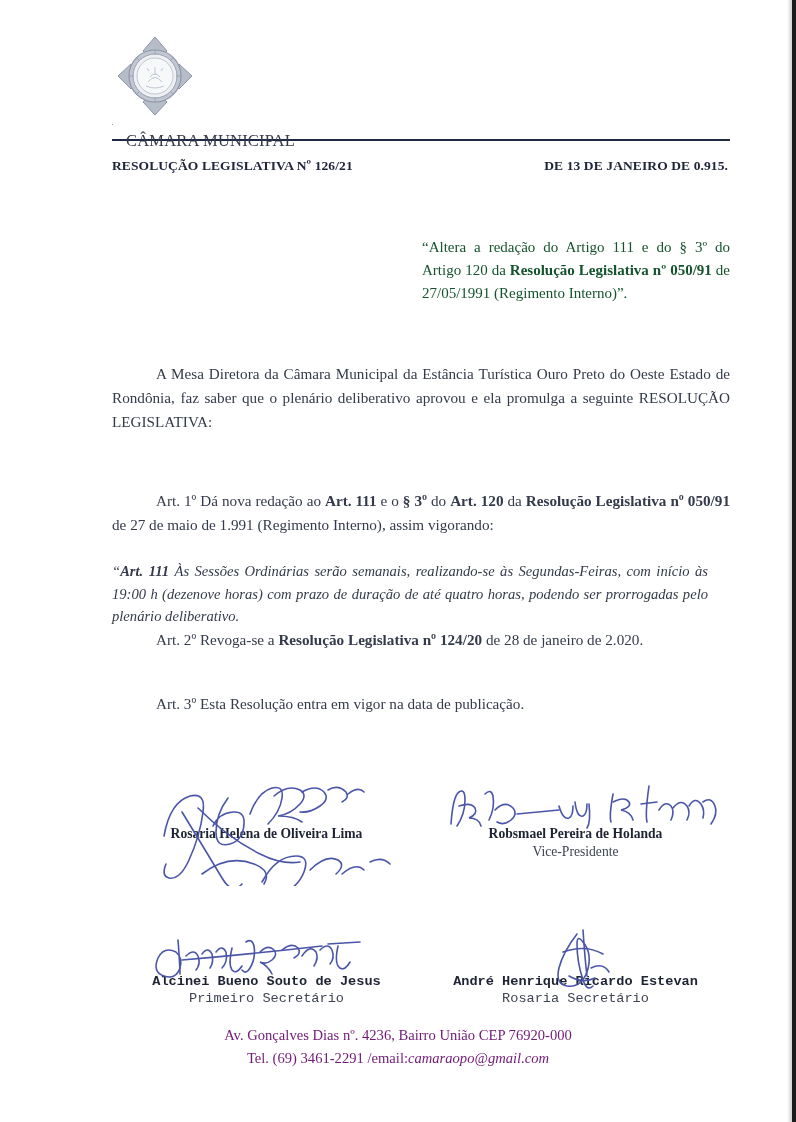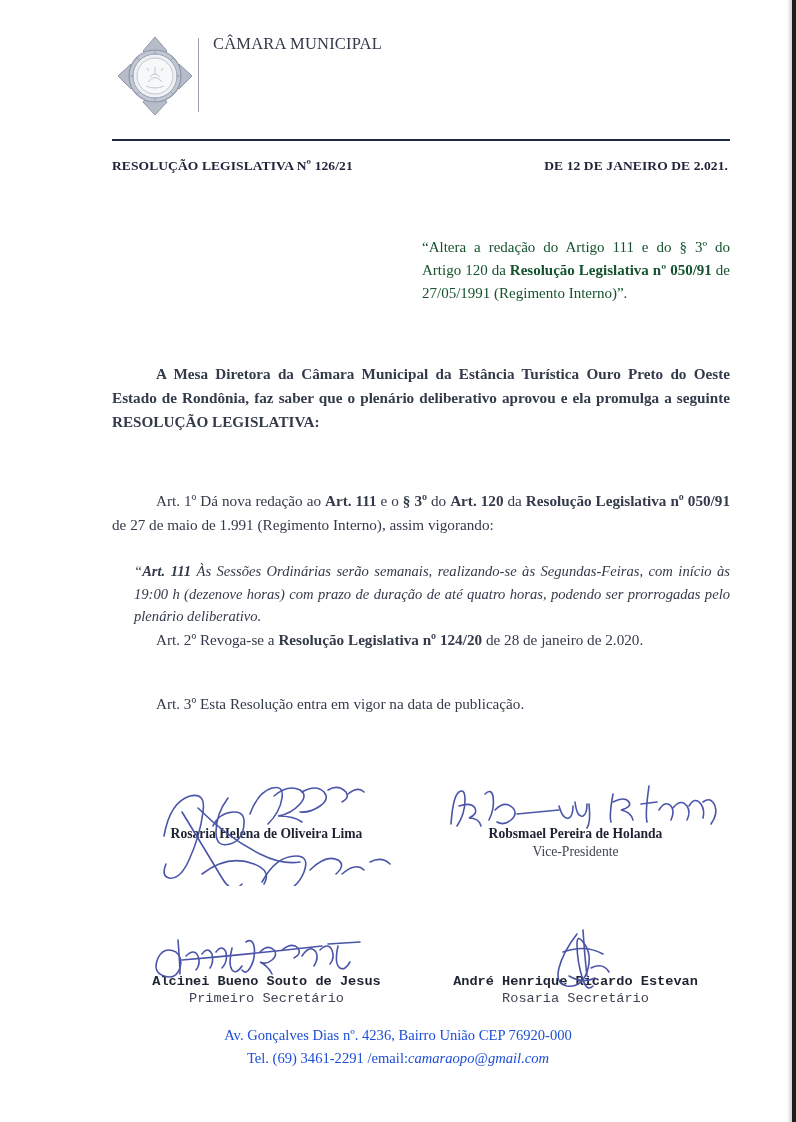--- a/index.html
+++ b/index.html
@@ -36,20 +36,21 @@
     top: 0;
     width: 618px;
   }
 
   
   .letterhead {
     display: flex;
     align-items: flex-start;
     padding-top: 34px;
     height: 84px;
+    flex-direction: column;
   }
   .crest {
     position: relative;
     width: 86px;
     height: 84px;
     flex: 0 0 86px;
   }
   .crest svg { display: block; }
 
   .crest-divider {
@@ -112,29 +113,28 @@
   .ementa b { font-weight: bold; }
 
   
   .para {
     text-align: justify;
     font-size: 15.2px;
     line-height: 1.55;
     color: #333a4a;
   }
   .para.indent { text-indent: 44px; }
-  .p-preamble { margin-top: 58px; font-weight: bold; }
+  .p-preamble { margin-top: 58px; }
   .p-art1 { margin-top: 56px; }
   .p-art2 { }
   .p-art3 { margin-top: 40px; }
   .para b { font-weight: bold; }
 
   .quote-block {
     margin-top: 24px;
-    margin-left: 22px;
     width: 596px;
     font-style: italic;
     font-size: 14.6px;
     line-height: 1.55;
     text-align: justify;
     color: #333a4a;
   }
   .quote-block b { font-weight: bold; font-style: italic; }
   .quote-second { margin-top: 20px; }
   .quote-second .small { font-size: 13.4px; }
@@ -179,21 +179,21 @@
 
   
   .footer {
     position: absolute;
     left: 0;
     top: 1024px;
     width: 796px;
     text-align: center;
     font-size: 14.6px;
     line-height: 1.6;
-    color: #1d4ed8;
+    color: #701a75;
     font-family: "Liberation Serif", "DejaVu Serif", serif;
   }
   .footer .email {
     font-style: italic;
   }
 </style>
 </head>
 <body>
 
 <div class="page">
@@ -245,21 +245,21 @@
 
       <div class="lh-text">
         <div class="lh-line1">CÂMARA MUNICIPAL</div>
       </div>
     </div>
 
     <div class="rule"></div>
 
     <div class="title-row">
       <div class="title-left">RESOLUÇÃO LEGISLATIVA Nº 126/21</div>
-      <div class="title-right">DE 12 DE JANEIRO DE 2.021.</div>
+      <div class="title-right">DE 13 DE JANEIRO DE 0.915.</div>
     </div>
 
     <div class="ementa">
       <span>“Altera a redação do Artigo 111 e do § 3º do Artigo 120 da </span><b>Resolução Legislativa nº 050/91</b><span> de 27/05/1991 (Regimento Interno)”.</span>
     </div>
 
     <div class="para indent p-preamble">A Mesa Diretora da Câmara Municipal da Estância Turística Ouro Preto do Oeste Estado de Rondônia, faz saber que o plenário deliberativo aprovou e ela promulga a seguinte RESOLUÇÃO LEGISLATIVA:</div>
 
     <div class="para indent p-art1">
       <span>Art. 1º Dá nova redação ao </span><b>Art. 111</b><span> e o </span><b>§ 3º</b><span> do </span><b>Art. 120</b><span> da </span><b>Resolução Legislativa nº 050/91</b><span> de 27 de maio de 1.991 (Regimento Interno), assim vigorando:</span>

